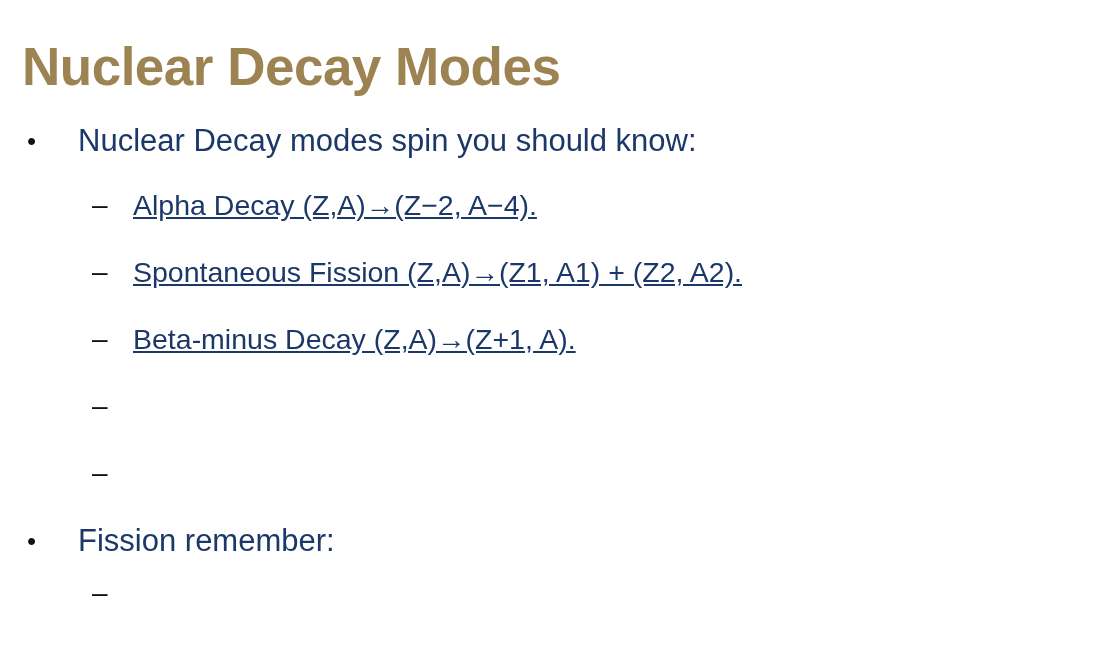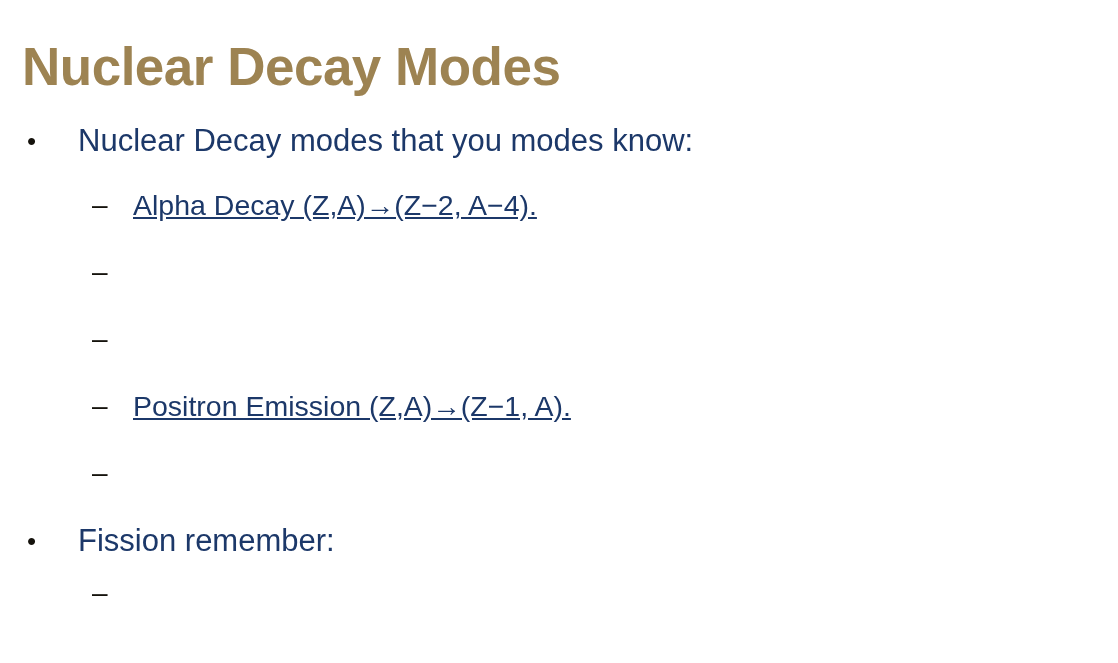--- a/index.html
+++ b/index.html
@@ -108,47 +108,48 @@
 <body>
 
 <div class="slide">
 
   <h1 class="slide-title">Nuclear Decay Modes</h1>
 
   <div class="body-list">
 
     <div class="bullet-row lvl1">
       <span class="marker">•</span>
-      <span class="text">Nuclear Decay modes that you modes know:</span>
+      <span class="text">Nuclear Decay modes spin you should know:</span>
     </div>
 
     <div class="sp-gap-a"></div>
 
     <div class="bullet-row lvl2">
       <span class="marker">–</span>
       <span class="text">Alpha Decay (Z,A)→(Z−2, A−4).</span>
     </div>
 
     <div class="sp-gap-b"></div>
 
     <div class="bullet-row lvl2">
       <span class="marker">–</span>
+      <span class="text">Spontaneous Fission (Z,A)→(Z1, A1) + (Z2, A2).</span>
     </div>
 
     <div class="sp-gap-b"></div>
 
     <div class="bullet-row lvl2">
       <span class="marker">–</span>
+      <span class="text">Beta-minus Decay (Z,A)→(Z+1, A).</span>
     </div>
 
     <div class="sp-gap-b"></div>
 
     <div class="bullet-row lvl2">
       <span class="marker">–</span>
-      <span class="text">Positron Emission (Z,A)→(Z−1, A).</span>
     </div>
 
     <div class="sp-gap-b"></div>
 
     <div class="bullet-row lvl2">
       <span class="marker">–</span>
     </div>
 
     <div class="sp-gap-c"></div>
 

